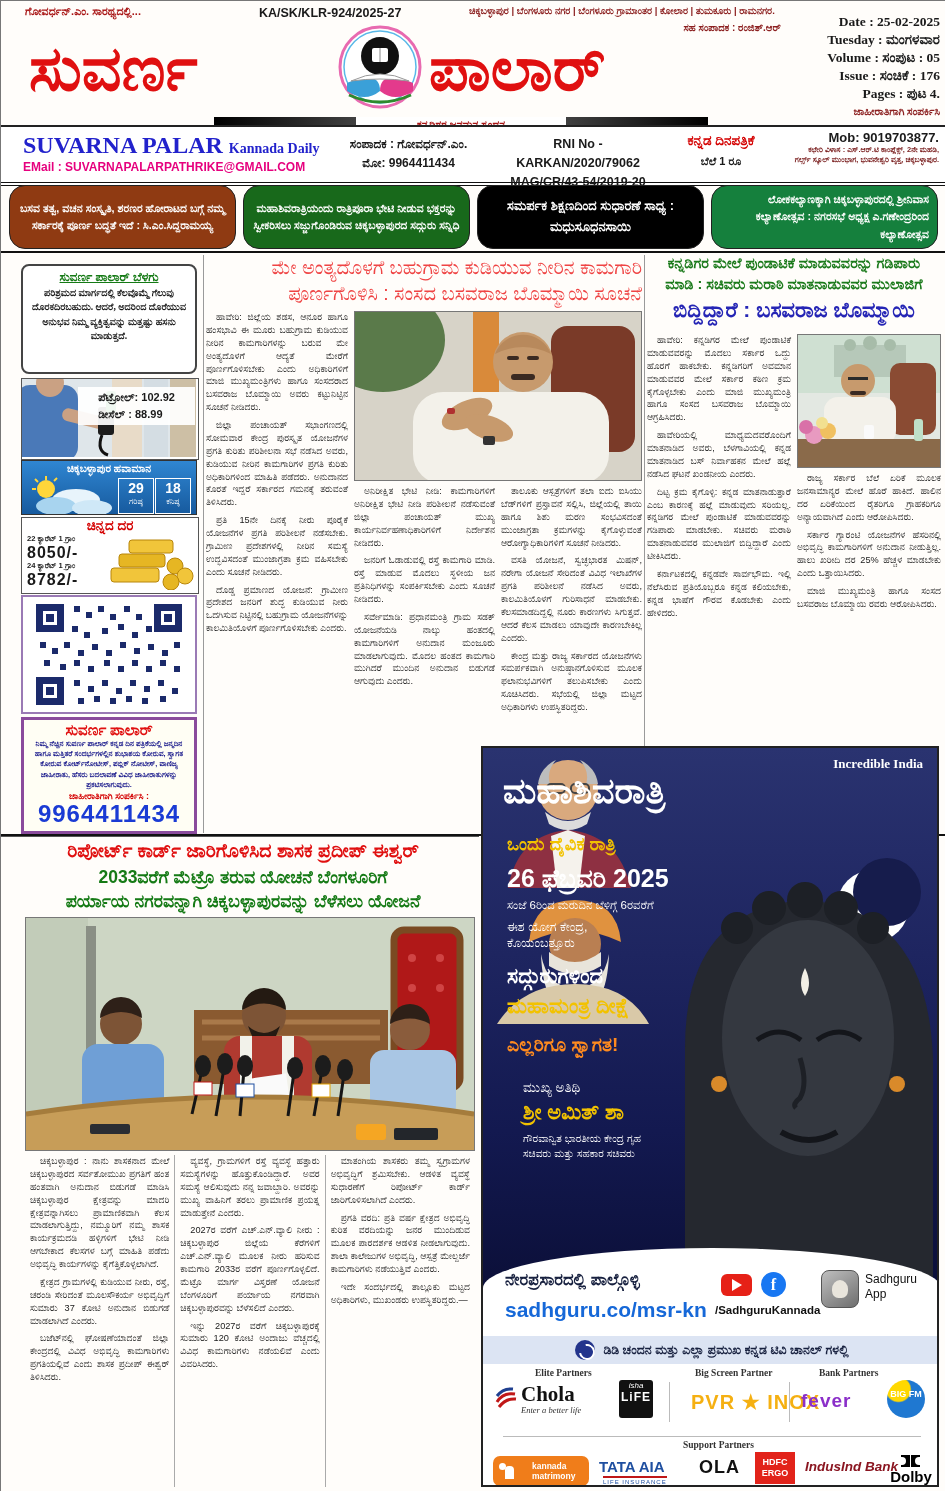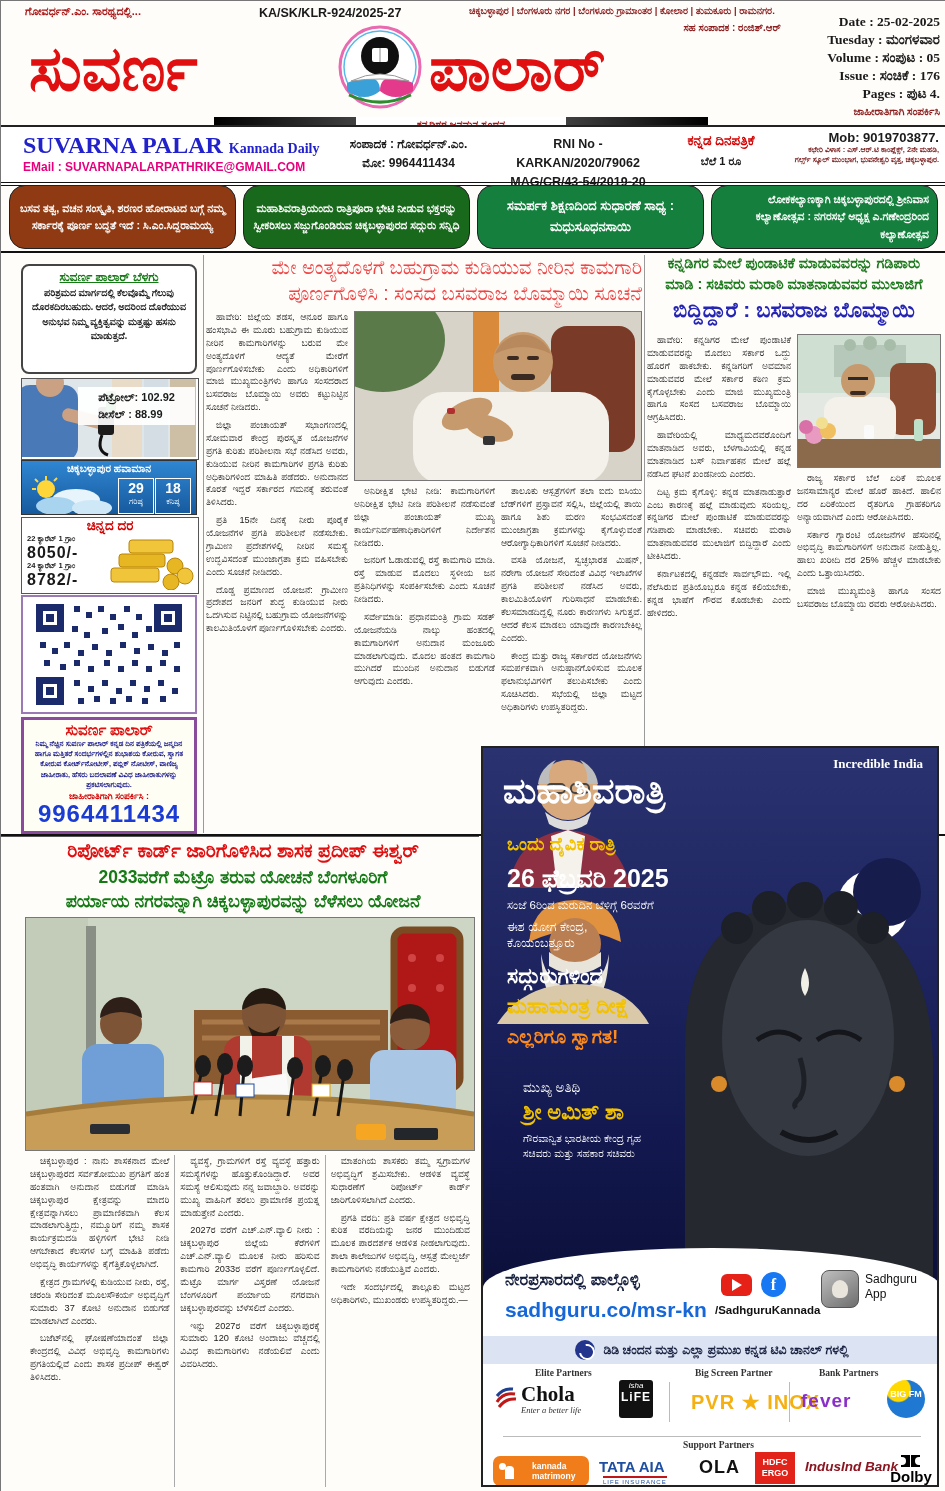--- a/index.html
+++ b/index.html
@@ -35,21 +35,21 @@
   .ib5{position:absolute;left:770px;top:3px;width:168px;text-align:right;}
   .ib5 .mob{font-size:13px;font-weight:bold;}
   .ib5 .adr{font-size:7.5px;color:#7a1f1f;font-weight:bold;line-height:10px;}
 
   
   .hl{left:8px;top:184px;width:929px;height:64px;display:flex;gap:7px;}
   .hl .box{flex:1;border-radius:16px;border:1px solid #222;color:#fff;font-weight:bold;font-size:10.8px;
            text-align:center;line-height:1.6;padding:6px 8px;display:flex;align-items:center;justify-content:center;overflow:hidden;}
   .hl .b1{background:#8f3a12;}
   .hl .b2{background:#18691b;}
-  .hl .b3{background:#15803d;font-size:13px;}
+  .hl .b3{background:#000000;font-size:13px;}
   .hl .b4{background:#15803d;text-align:right;}
   .hr-hl{left:0;top:250px;width:945px;border-top:2px solid #111;}
 
   
   .vr{border-left:1px solid #9a9a9a;width:0;}
   .hr-main{left:0;top:833px;width:945px;border-top:2px solid #111;}
 
   
   .sbx{left:20px;width:176px;background:#fff;border:1px solid #555;}
   .quote{top:263px;height:110px;border:2px solid #444;border-radius:8px;padding:4px 6px;box-sizing:border-box;}
@@ -108,21 +108,21 @@
   .ad .t{position:absolute;z-index:2;}
   .ad-inc{right:14px;top:8px;font-size:13px;font-family:"Liberation Serif",serif;font-weight:bold;}
   .ad-title{left:20px;top:24px;font-size:35px;font-weight:bold;font-family:"Liberation Serif",serif;}
   .ad-sub{left:24px;top:86px;font-size:18px;font-weight:bold;color:#f2c200;}
   .ad-date{left:24px;top:116px;font-size:25px;font-weight:bold;}
   .ad-time{left:24px;top:151px;font-size:11.5px;}
   .ad-ven1{left:24px;top:172px;font-size:12.5px;}
   .ad-ven2{left:24px;top:188px;font-size:12.5px;}
   .ad-sg{left:24px;top:216px;font-size:21px;font-weight:bold;}
   .ad-dk{left:24px;top:246px;font-size:21px;font-weight:bold;color:#f2c200;}
-  .ad-wel{left:24px;top:278px;font-size:19px;font-weight:bold;color:#ff8b1f;}
+  .ad-wel{left:24px;top:286px;font-size:19px;font-weight:bold;color:#ff8b1f;}
   .ad-cgl{left:40px;top:332px;font-size:13.5px;}
   .ad-cgn{left:40px;top:352px;font-size:21px;font-weight:bold;color:#f2c200;}
   .ad-d1{left:40px;top:384px;font-size:10.5px;}
   .ad-d2{left:40px;top:399px;font-size:10.5px;}
   .ad-amit{left:18px;top:364px;z-index:2;}
   .ad-sad{left:188px;top:378px;z-index:2;}
   .ad-live{position:absolute;left:0;top:500px;width:458px;height:88px;background:#fff;z-index:3;
            border-top-left-radius:240px 42px;border-top-right-radius:240px 42px;color:#17203f;}
   .lv1{position:absolute;left:22px;top:22px;font-size:16.5px;font-weight:bold;}
   .lv2{position:absolute;left:22px;top:50px;font-size:21px;font-weight:bold;color:#1668d8;}

